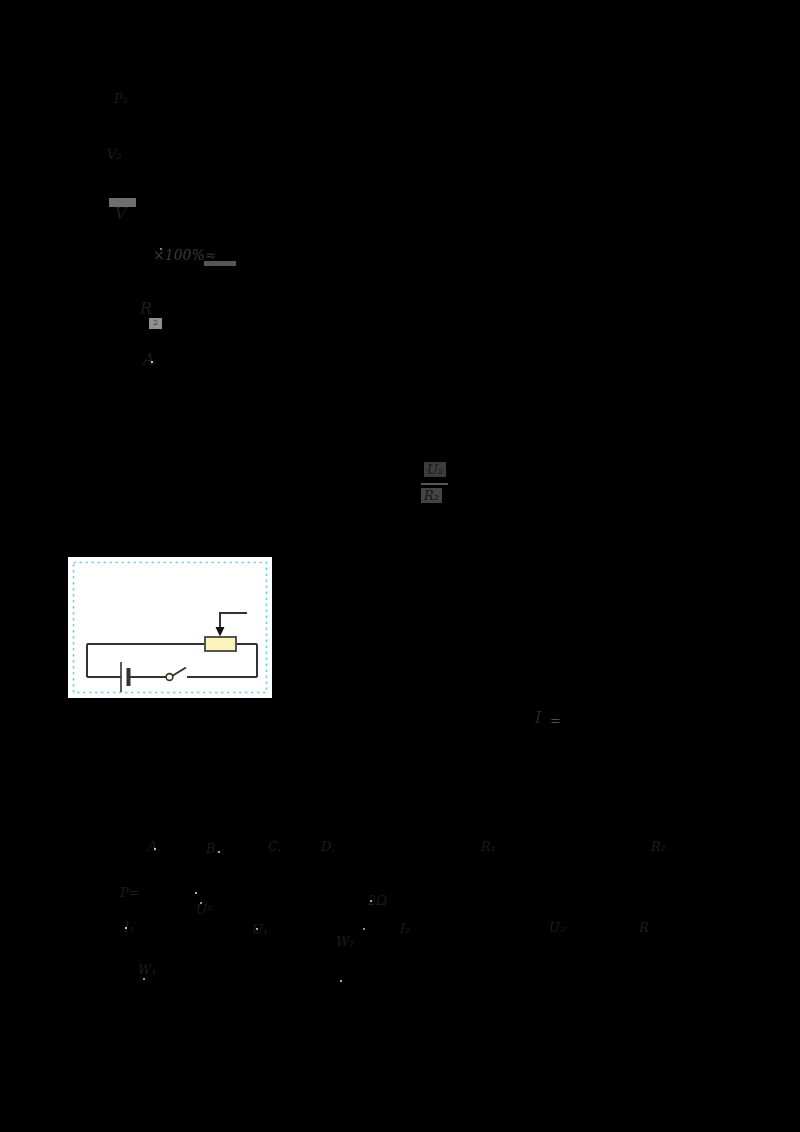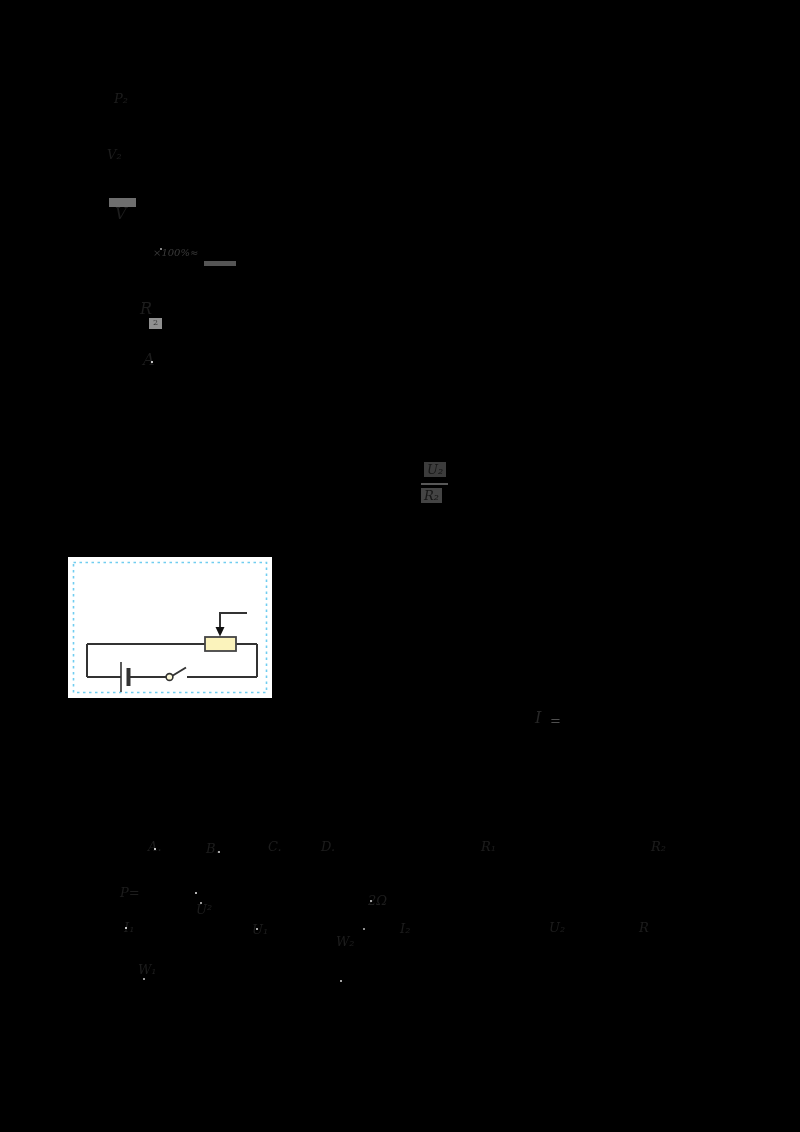--- a/index.html
+++ b/index.html
@@ -13,21 +13,21 @@
   
   .fg{
     position:absolute;
     color:#1d1d1d;
     font-size:13px;
     font-style:italic;
     line-height:1;
     white-space:nowrap;
   }
   .fg.big{font-size:16px;}
-  .fg.small{font-size:10px;}
+  .fg.small{font-size:14px;}
   .fg.gray{color:#3a3a3a;}
   
   .sp{
     position:absolute;
     width:2px;height:2px;
     border-radius:1px;
   }
   
   .band{
     position:absolute;

